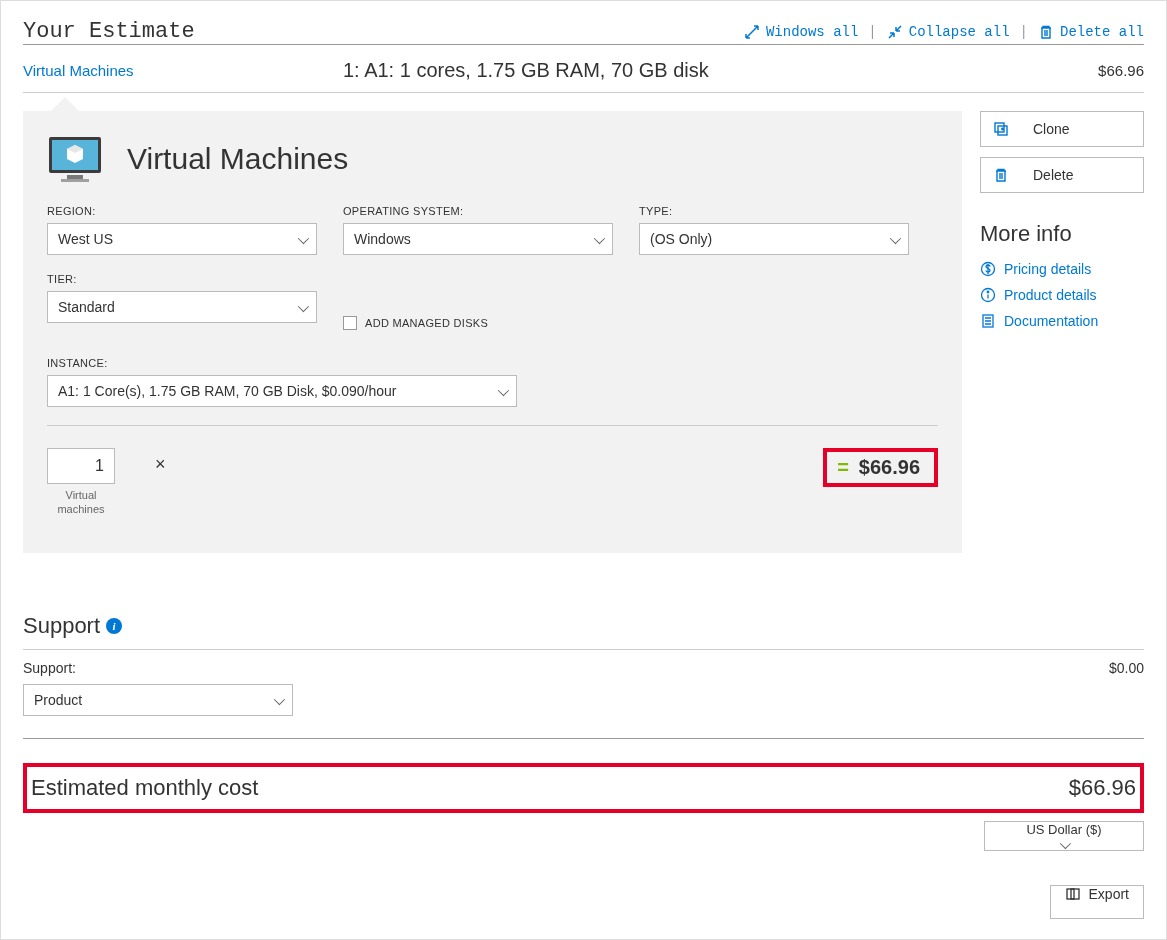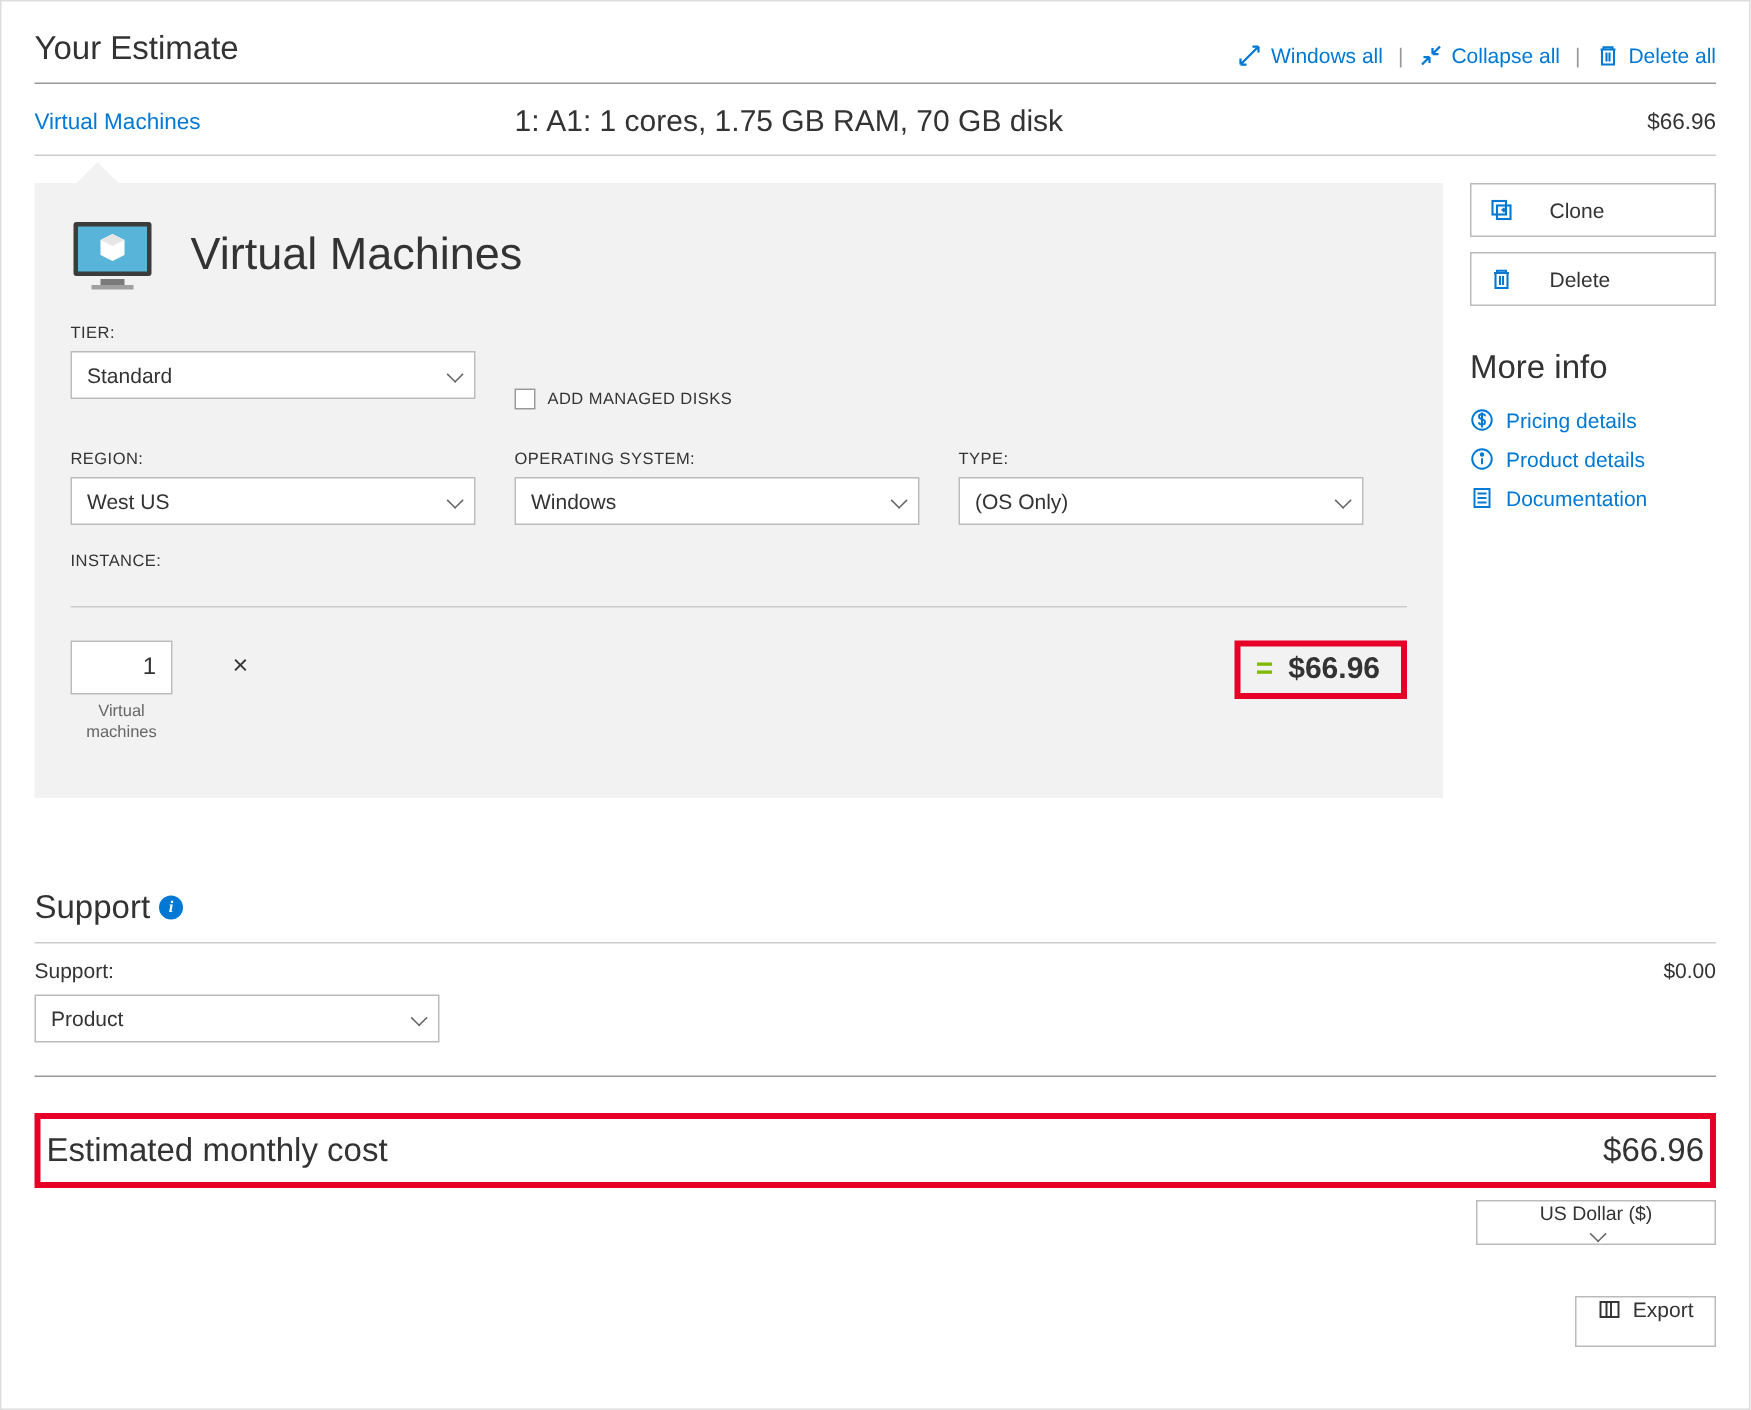--- a/index.html
+++ b/index.html
@@ -10,23 +10,23 @@
     background: #fff;
     width: 1167px;
     height: 940px;
     border: 1px solid #ddd;
     position: relative;
   }
   .container { padding: 18px 22px; }
   .header-row {
     display: flex;
     justify-content: space-between;
-    align-items: flex-end;
+    align-items: center;
     border-bottom: 1px solid #999;
-    padding-bottom: 10px;
+    font-family: Liberation Mono, monospace;
   }
   .header-title {
     font-size: 22px;
     font-weight: 300;
     color: #333;
   }
   .header-actions { display: flex; align-items: center; gap: 10px; }
   .link {
     color: #0078d4;
     cursor: pointer;
@@ -337,61 +337,65 @@
             <rect x="14" y="44" width="28" height="3" fill="#a0a0a0"></rect>
             <polygon points="28,10 36,14 36,24 28,28 20,24 20,14" fill="#fff"></polygon>
             <polygon points="28,10 36,14 28,18 20,14" fill="#e6e6e6"></polygon>
           </svg>
         </div>
         <div class="panel-title">Virtual Machines</div>
       </div>
 
       <div class="fields-row">
         <div class="field">
+          <div class="field-label">REGION:</div>
+          <div class="select sm">
+            <span>West US</span>
+            <span class="chev"></span>
+          </div>
+        </div>
+        <div class="field">
+          <div class="field-label">OPERATING SYSTEM:</div>
+          <div class="select sm">
+            <span>Windows</span>
+            <span class="chev"></span>
+          </div>
+        </div>
+        <div class="field">
+          <div class="field-label">TYPE:</div>
+          <div class="select sm">
+            <span>(OS Only)</span>
+            <span class="chev"></span>
+          </div>
+        </div>
+      </div>
+
+      <div class="fields-row">
+        <div class="field">
           <div class="field-label">TIER:</div>
           <div class="select sm">
             <span>Standard</span>
             <span class="chev"></span>
           </div>
         </div>
         <div class="field">
           <div style="height:16px"></div>
           <div class="checkbox-row">
             <div class="checkbox"></div>
             <span class="field-label" style="margin:0">ADD MANAGED DISKS</span>
           </div>
         </div>
       </div>
 
-      <div class="fields-row">
-        <div class="field">
-          <div class="field-label">REGION:</div>
-          <div class="select sm">
-            <span>West US</span>
-            <span class="chev"></span>
-          </div>
-        </div>
-        <div class="field">
-          <div class="field-label">OPERATING SYSTEM:</div>
-          <div class="select sm">
-            <span>Windows</span>
-            <span class="chev"></span>
-          </div>
-        </div>
-        <div class="field">
-          <div class="field-label">TYPE:</div>
-          <div class="select sm">
-            <span>(OS Only)</span>
-            <span class="chev"></span>
-          </div>
-        </div>
-      </div>
-
       <div class="field" style="margin-bottom:18px">
         <div class="field-label">INSTANCE:</div>
+        <div class="select instance">
+          <span>A1: 1 Core(s), 1.75 GB RAM, 70 GB Disk, $0.090/hour</span>
+          <span class="chev"></span>
+        </div>
       </div>
 
       <div class="calc-row">
         <div>
           <div class="num-input">1</div>
           <div class="num-caption" style="white-space:pre">Virtual
 machines</div>
         </div>
         <div class="mult">×</div>
         <div class="result-box">

